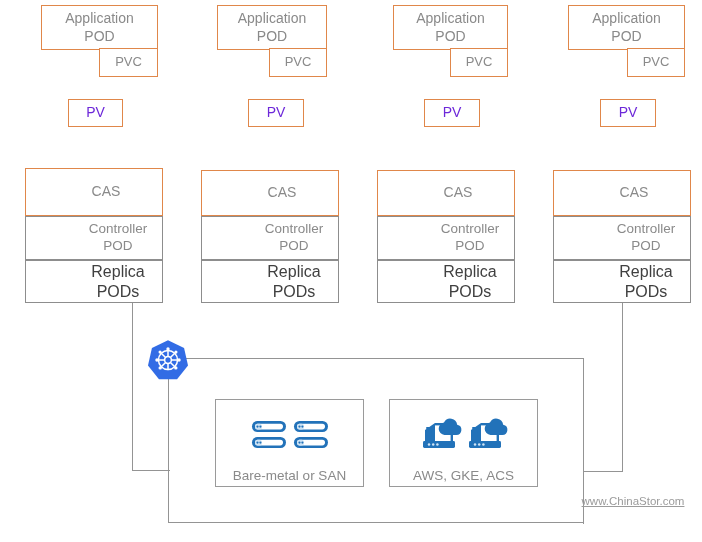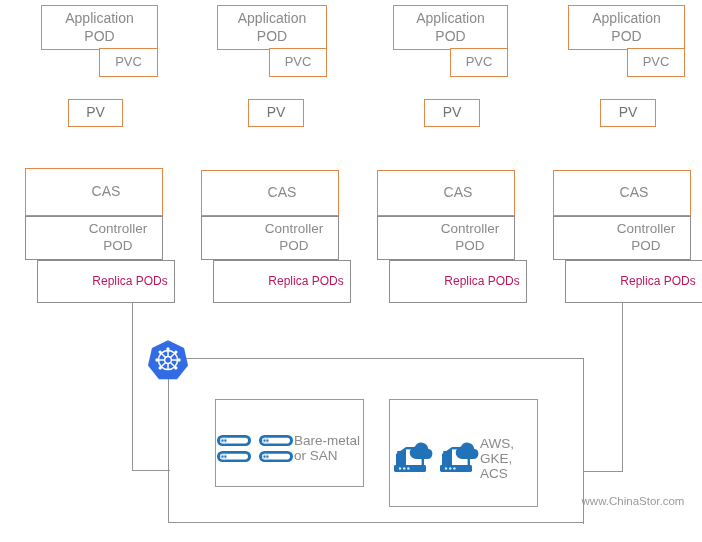--- a/index.html
+++ b/index.html
@@ -14,52 +14,53 @@
   .box{
     position:absolute;box-sizing:border-box;background:#ffffff;
     display:flex;align-items:center;justify-content:center;
     text-align:center;line-height:1.25;
   }
   .orange{border:1.6px solid #e0874a;}
   .gray{border:1.4px solid #8d8d8d;padding-left:48px;}
 
   .app-pod{font-size:14px;color:#8a8a8a;z-index:3;}
   .pvc{font-size:13px;color:#8a8a8a;z-index:4;text-align:right;}
-  .pv{font-size:14px;color:#737373;z-index:3;}
+  .pv{font-size:14px;color:#6d28d9;z-index:3;}
   .cas{font-size:14px;color:#8a8a8a;z-index:3;padding-left:24px;}
   .ctrl{font-size:13.5px;color:#8a8a8a;z-index:2;}
-  .repl{font-size:12px;color:#be185d;z-index:2;margin-left:12px;}
+  .repl{font-size:16px;color:#404040;z-index:2;}
 
   
   .ln{position:absolute;background:#949494;z-index:1;}
   .lnh{height:1.4px;}
   .lnv{width:1.4px;}
 
   
   .infra{
     position:absolute;box-sizing:border-box;background:#ffffff;
-    border:1.3px solid #9a9a9a;display:flex;flex-direction:row;
+    border:1.3px solid #9a9a9a;display:flex;flex-direction:column;
     align-items:center;justify-content:flex-start;z-index:5;
   }
   .infra .ico{margin-top:14px;height:44px;display:flex;align-items:center;justify-content:center;gap:10px;}
   .infra .cap{margin-top:10px;font-size:13.5px;color:#8a8a8a;}
 
   
   .k8s{position:absolute;z-index:8;}
 
   
   .wm{position:absolute;z-index:9;text-align:center;}
   .wm .cn{
     font-family:"DejaVu Sans",sans-serif;
     font-size:25px;font-weight:bold;color:#e23b3b;letter-spacing:1px;
     line-height:1;white-space:nowrap;
   }
   .wm .url{
     font-size:11.5px;color:#9b9b9b;margin-top:3px;white-space:nowrap;
     font-family:"Liberation Sans",sans-serif;
+    text-decoration:underline;
   }
 </style>
 </head>
 <body>
 
 <div id="stage">
 
   <div class="ln lnv" style="left:132px;top:303px;height:168px;"></div>
   <div class="ln lnh" style="left:132px;top:470px;width:38px;"></div>
 
@@ -212,21 +213,21 @@
           <rect x="46" y="20.8" width="28" height="5.6" rx="2.8" fill="#ffffff"></rect>
           <rect x="46" y="20.8" width="7" height="5.6" rx="2.5" fill="#cfe4f5"></rect>
           <circle cx="48.5" cy="23.6" r="1.1" fill="#2272b9"></circle>
           <circle cx="51.4" cy="23.6" r="1.1" fill="#2272b9"></circle>
         </g>
       </svg>
     </div>
     <div class="cap">Bare-metal or SAN</div>
   </div>
 
-  <div class="infra" style="left:389px;top:399px;width:149px;height:108px;">
+  <div class="infra" style="left:389px;top:399px;width:149px;height:88px;">
     <div class="ico">
       <svg width="90" height="40" viewBox="0 0 90 40" aria-hidden="true">
         <g fill="#2272b9">
 
           <path d="M6 14 L16 7 L16 26 L6 26 Z"></path>
           <path d="M16 7 L34 7 L34 26 L16 26 Z" fill="#ffffff"></path>
           <path d="M16 7 L34 7 L34 9.4 L16 9.4 Z"></path>
           <path d="M31.6 7 L34 7 L34 26 L31.6 26 Z"></path>
           <rect x="4" y="25" width="32" height="7" rx="1.4"></rect>
           <circle cx="10" cy="28.6" r="1.25" fill="#cfe4f5"></circle>

